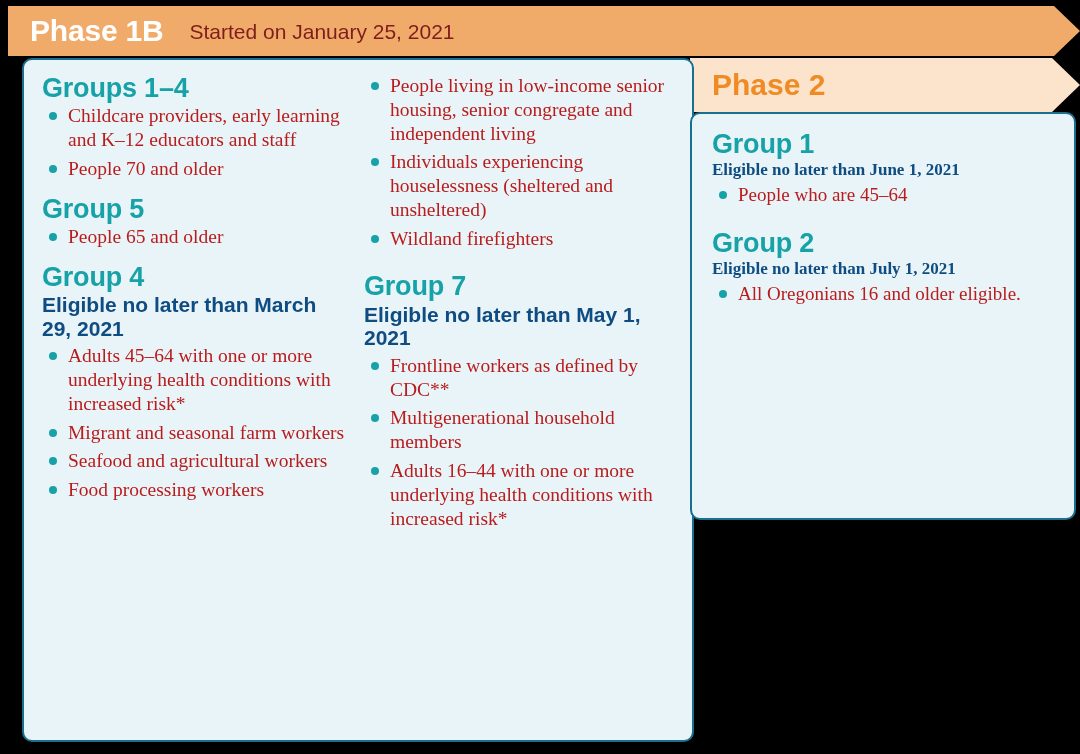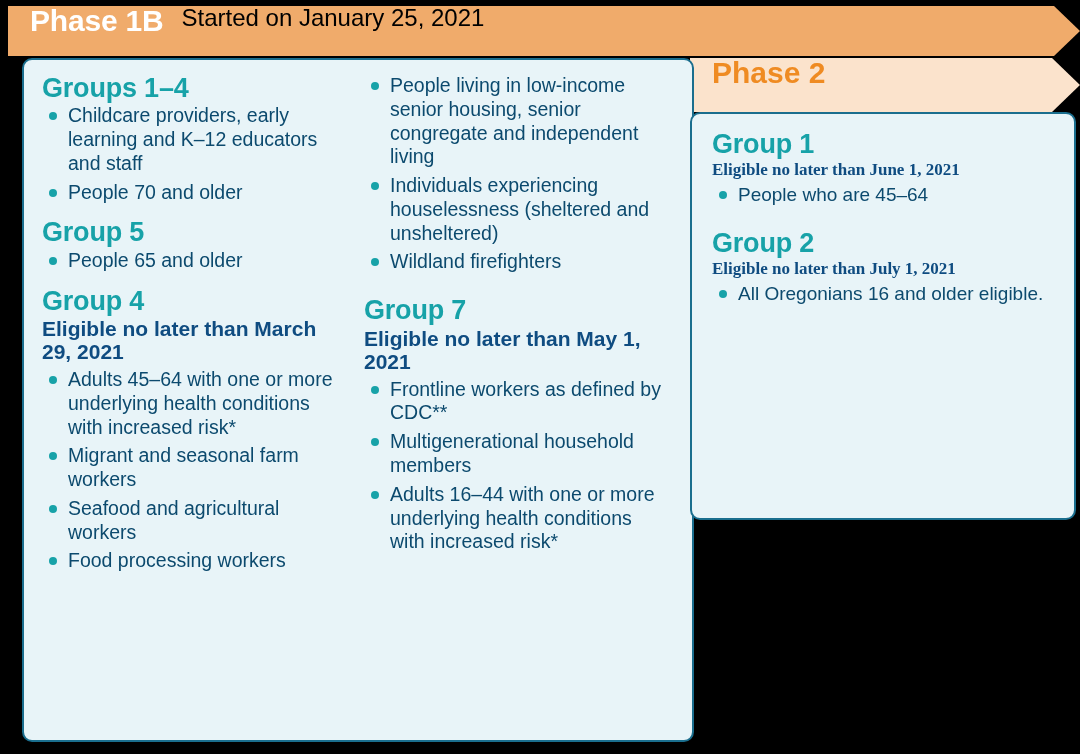--- a/index.html
+++ b/index.html
@@ -26,21 +26,21 @@
   
   .banner {
     position: absolute;
     display: flex;
     align-items: center;
     box-sizing: border-box;
   }
   .banner-body {
     height: 100%;
     display: flex;
-    align-items: flex-start;
+    align-items: center;
     padding-left: 22px;
     box-sizing: border-box;
   }
   .banner-arrow {
     width: 0;
     height: 0;
     border-top: 25px solid transparent;
     border-bottom: 25px solid transparent;
   }
 
@@ -59,24 +59,24 @@
   }
   .phase1b-title {
     color: #ffffff;
     font-size: 30px;
     font-weight: bold;
     letter-spacing: -0.2px;
     line-height: 1;
     white-space: nowrap;
   }
   .phase1b-sub {
-    color: #000000;
-    font-size: 24px;
+    color: #7f1d1d;
+    font-size: 21px;
     font-weight: normal;
-    margin-left: 18px;
+    margin-left: 26px;
     line-height: 1;
     white-space: nowrap;
   }
 
   #phase2-banner {
     left: 690px;
     top: 58px;
     width: 390px;
     height: 54px;
     border-radius: 25px;
@@ -149,23 +149,24 @@
   }
   ul.bullets {
     list-style: none;
     margin: 0 0 14px 0;
     padding: 0;
   }
   ul.bullets li {
     position: relative;
     padding-left: 26px;
     margin-bottom: 5px;
-    color: #0c4a6e;
+    color: #b91c1c;
     font-size: 19.5px;
     line-height: 1.22;
+    font-family: Liberation Serif, serif;
   }
   ul.bullets li::before {
     content: "";
     position: absolute;
     left: 7px;
     top: 8px;
     width: 8px;
     height: 8px;
     border-radius: 50%;
     background: #17a2a8;

